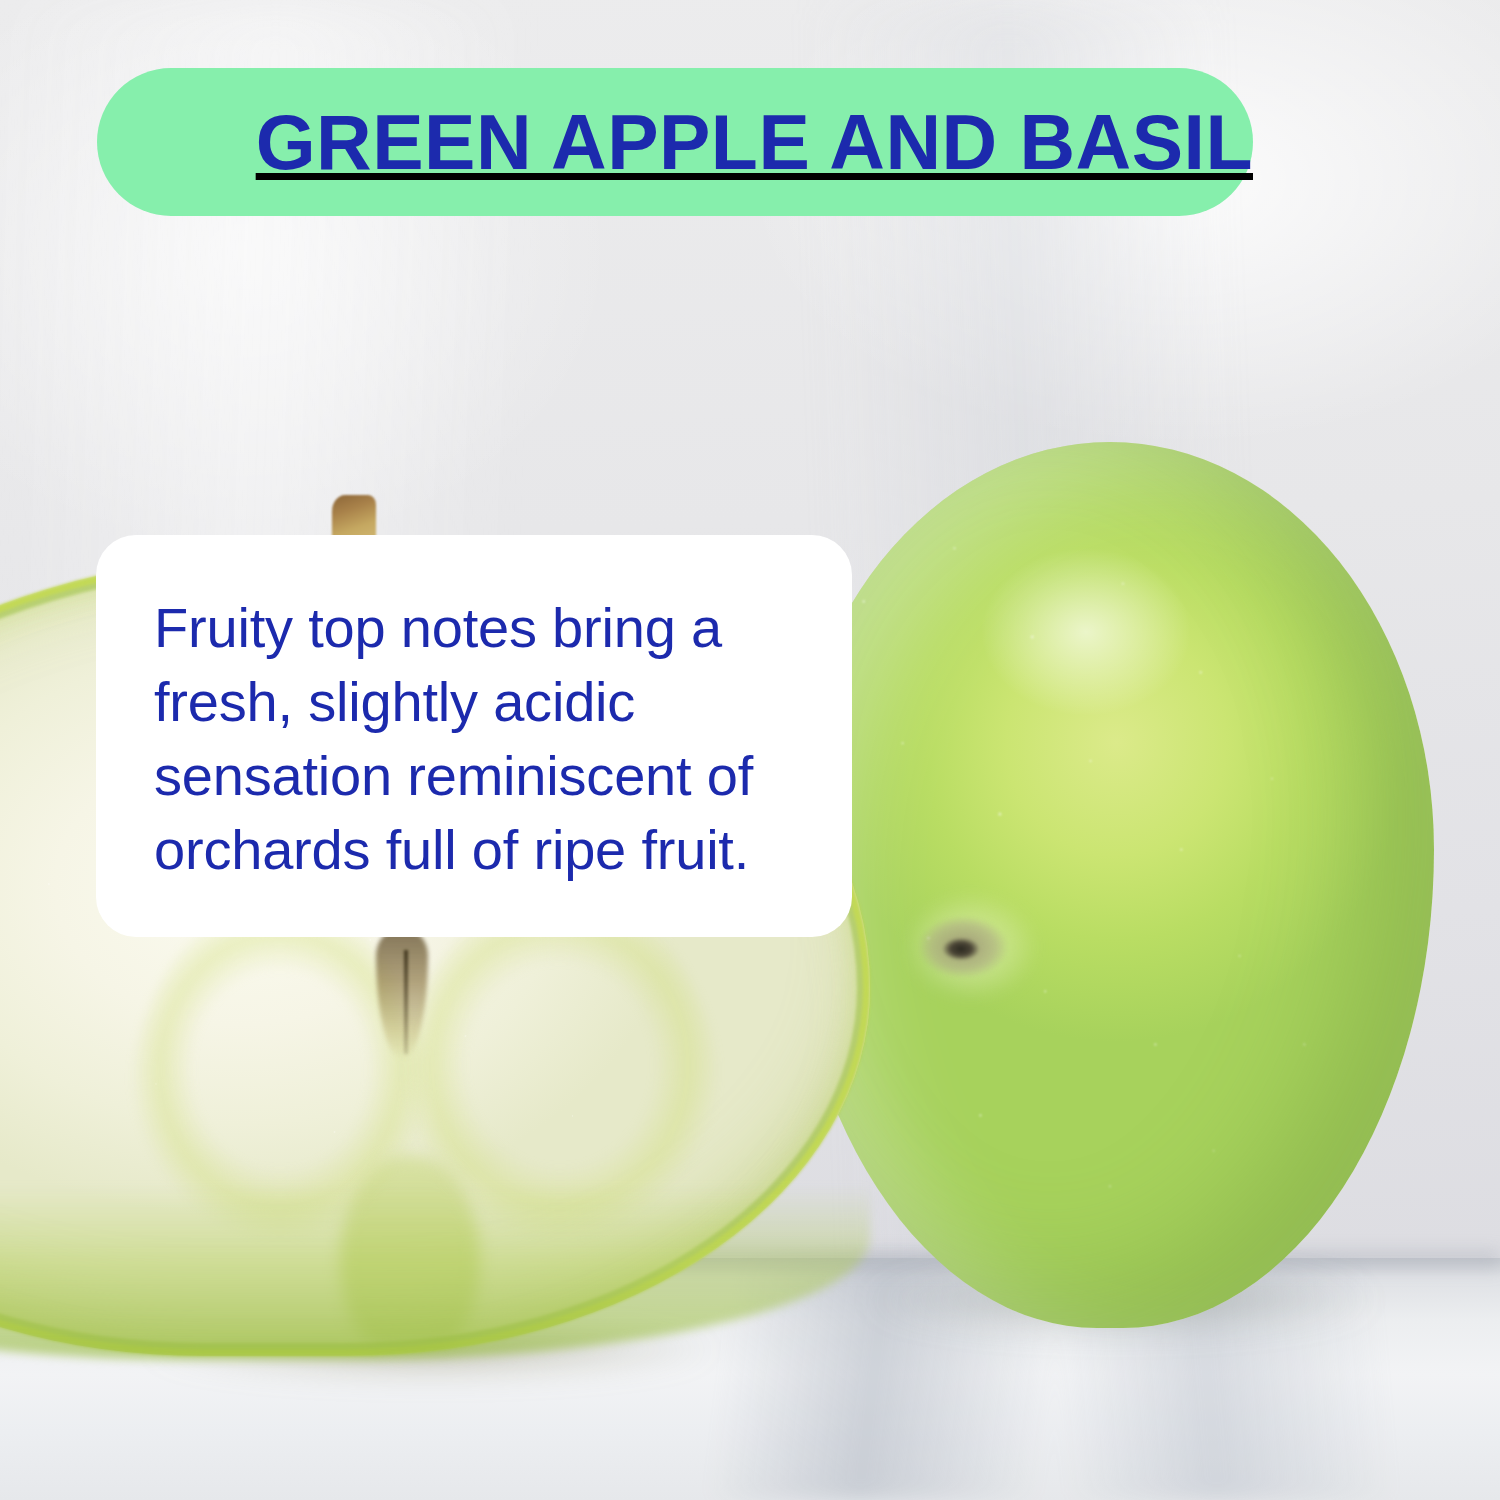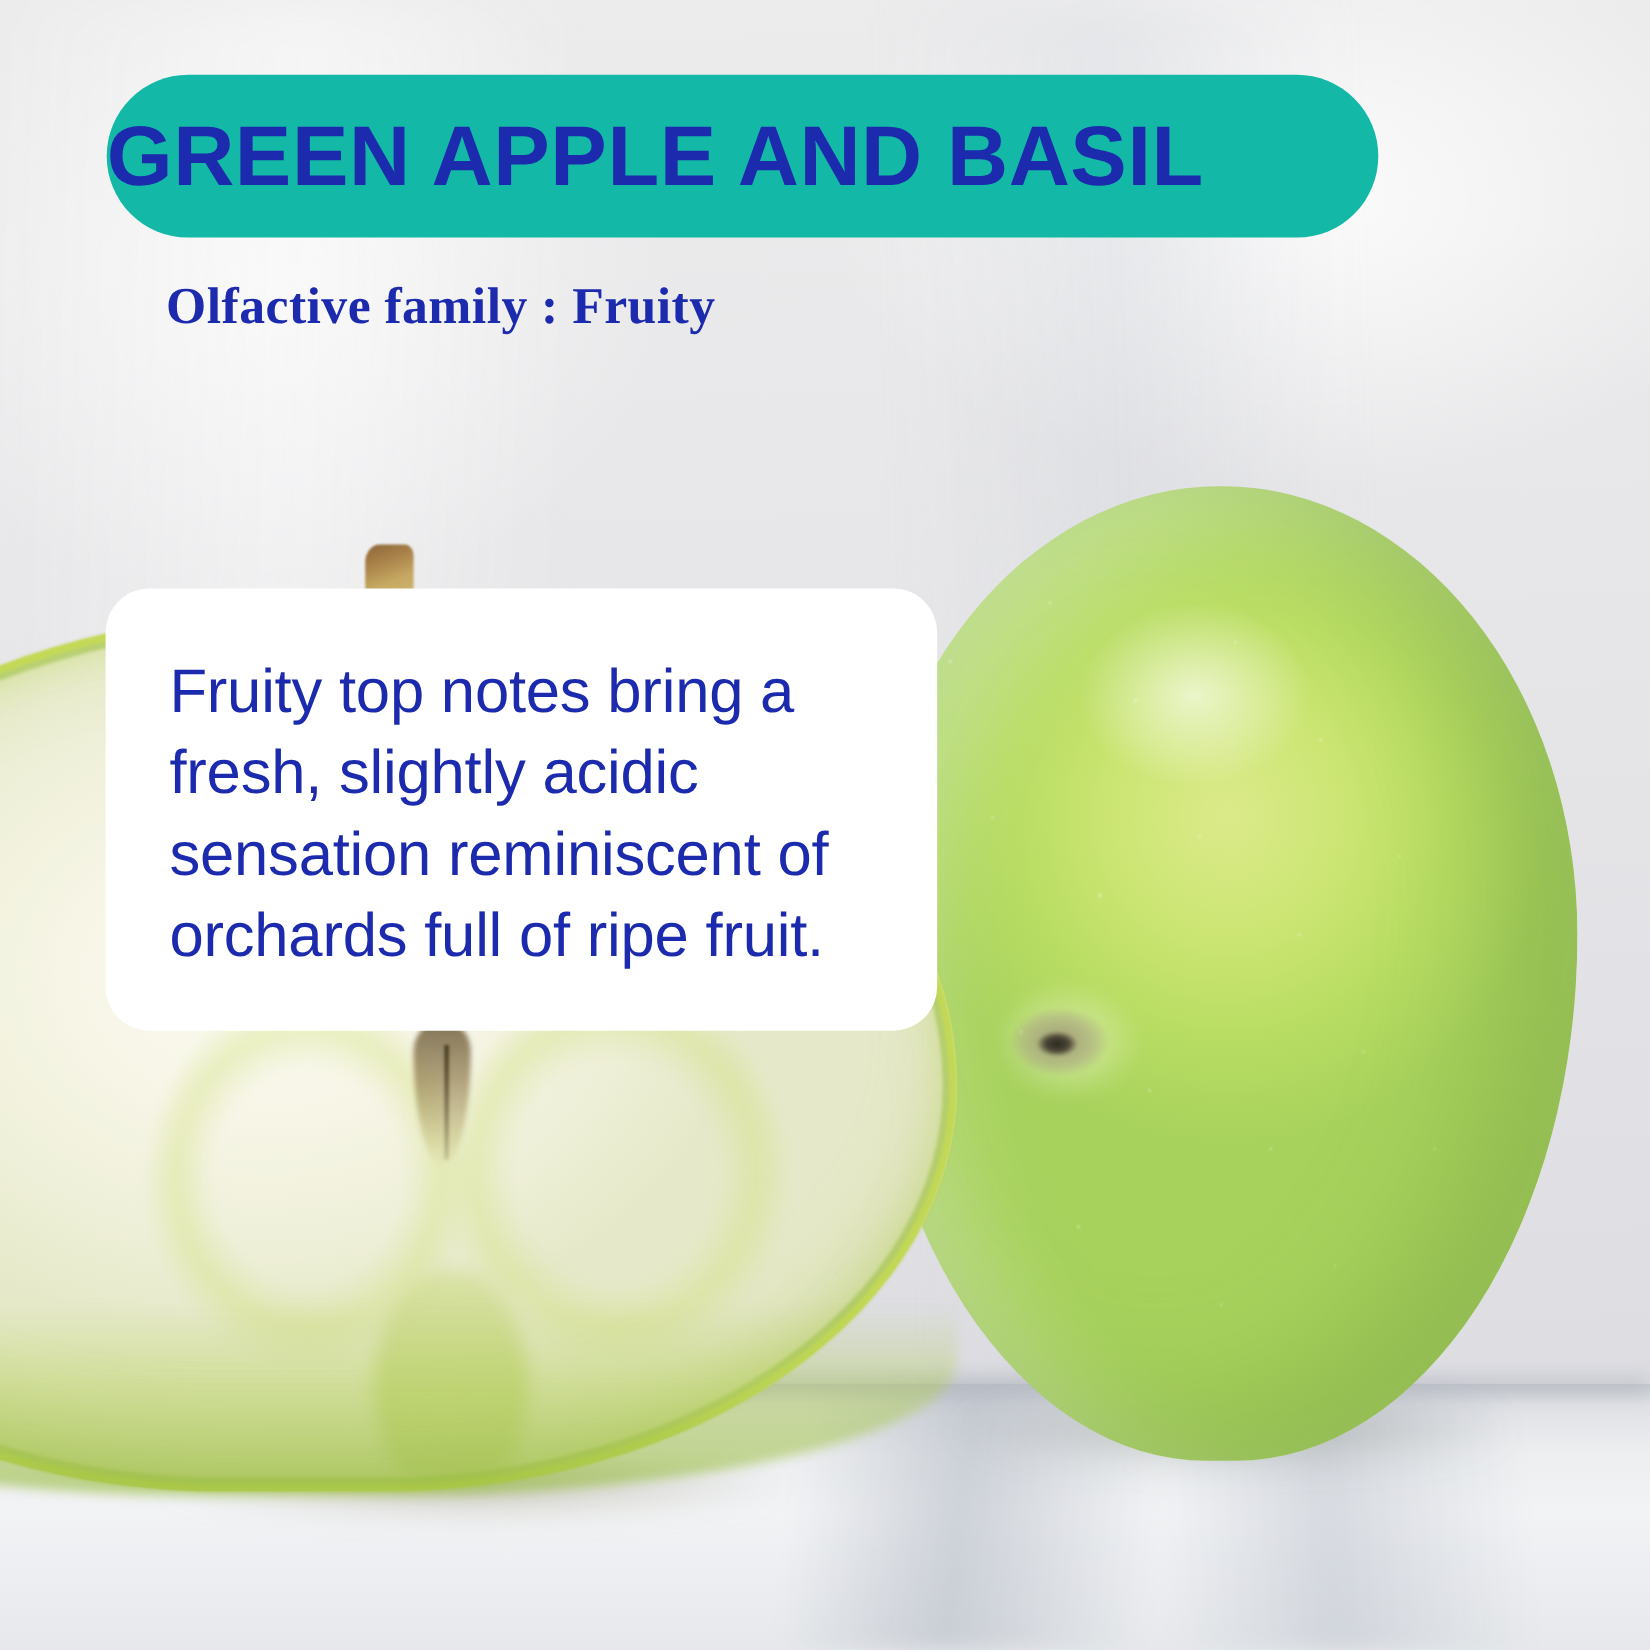--- a/index.html
+++ b/index.html
@@ -265,24 +265,25 @@
     border-radius: 30% 18% 14% 26%;
     filter: blur(1.2px);
   }
 
   
   .title-badge {
     position: absolute;
     left: 97px; top: 68px;
     width: 1156px; height: 148px;
     border-radius: 74px;
-    background: #14b8a6;
+    background: #86efac;
     display: flex;
     align-items: center;
-    justify-content: flex-start;
+    justify-content: flex-end;
+    text-decoration: underline;
   }
   .title-text {
     color: #1c2aad;
     font-family: "Liberation Sans", sans-serif;
     font-size: 77px;
     font-weight: bold;
     letter-spacing: 0.5px;
     line-height: 1;
     white-space: nowrap;
     text-transform: uppercase;
@@ -355,21 +356,20 @@
     <div class="seed-channel"></div>
     <div class="seed-line"></div>
     <div class="blossom-groove"></div>
     <div class="cut-bottom-green"></div>
   </div>
 
   <div class="title-badge">
     <span class="title-text">GREEN APPLE AND BASIL</span>
   </div>
 
-  <div class="subtitle">Olfactive family : Fruity</div>
 
   <div class="desc-card">
     <p class="desc-text">Fruity top notes bring a
 fresh, slightly acidic
 sensation reminiscent of
 orchards full of ripe fruit.</p>
   </div>
 
 </div>
 

